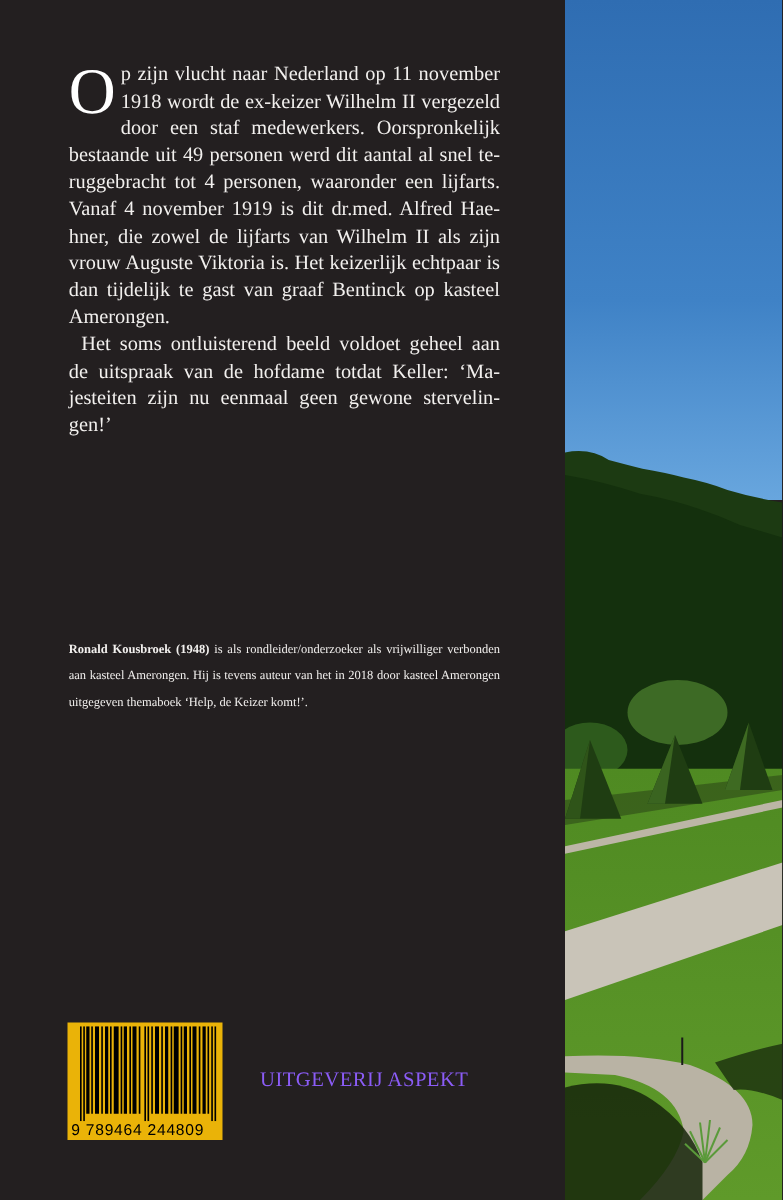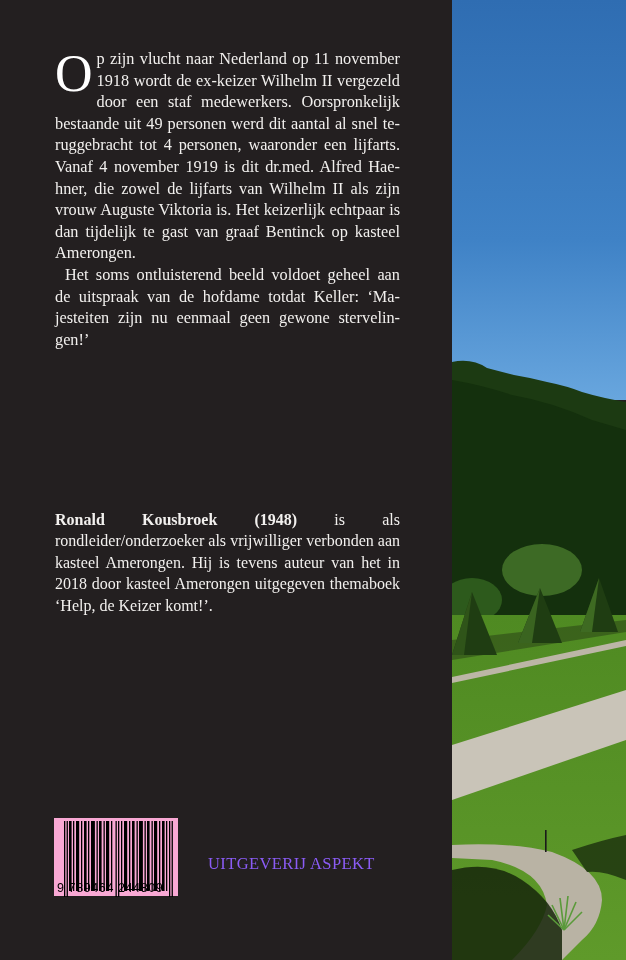--- a/index.html
+++ b/index.html
@@ -22,28 +22,28 @@
   .blurb p { margin: 0; }
   .blurb p.indent { text-indent: 22px; }
   .blurb p.indent-small { text-indent: 10px; }
   .dropcap {
     float: left; font-size: 52px; line-height: 40px;
     margin: 4px 4px 0 0; padding-top: 2px;
     color: #ffffff;
   }
   .bio {
     position: absolute; left: 55px; top: 509px; width: 345px;
-    color: #f2f0ee; font-size: 16px; line-height: 21.4px;
+    color: #f2f0ee; font-size: 10px; line-height: 21.4px;
     text-align: justify;
   }
   .bio p { margin: 0; }
   .bio b { font-weight: bold; }
   .barcode {
-    position: absolute; left: 54px; top: 818px; width: 124px; height: 78px;
-    background: #f9a8d4;
+    position: absolute; left: 54px; top: 818px; width: 124px; height: 94px;
+    background: #eab308;
   }
   .barcode .bars {
     position: absolute; left: 10px; top: 3px; width: 110px; height: 76px;
   }
   .barcode .digits {
     position: absolute; left: 3px; bottom: 1px; width: 118px;
     font-family: "Liberation Sans", "DejaVu Sans", sans-serif;
     font-size: 12.5px; letter-spacing: 0.6px; color: #000; white-space: pre;
   }
   .publisher {

